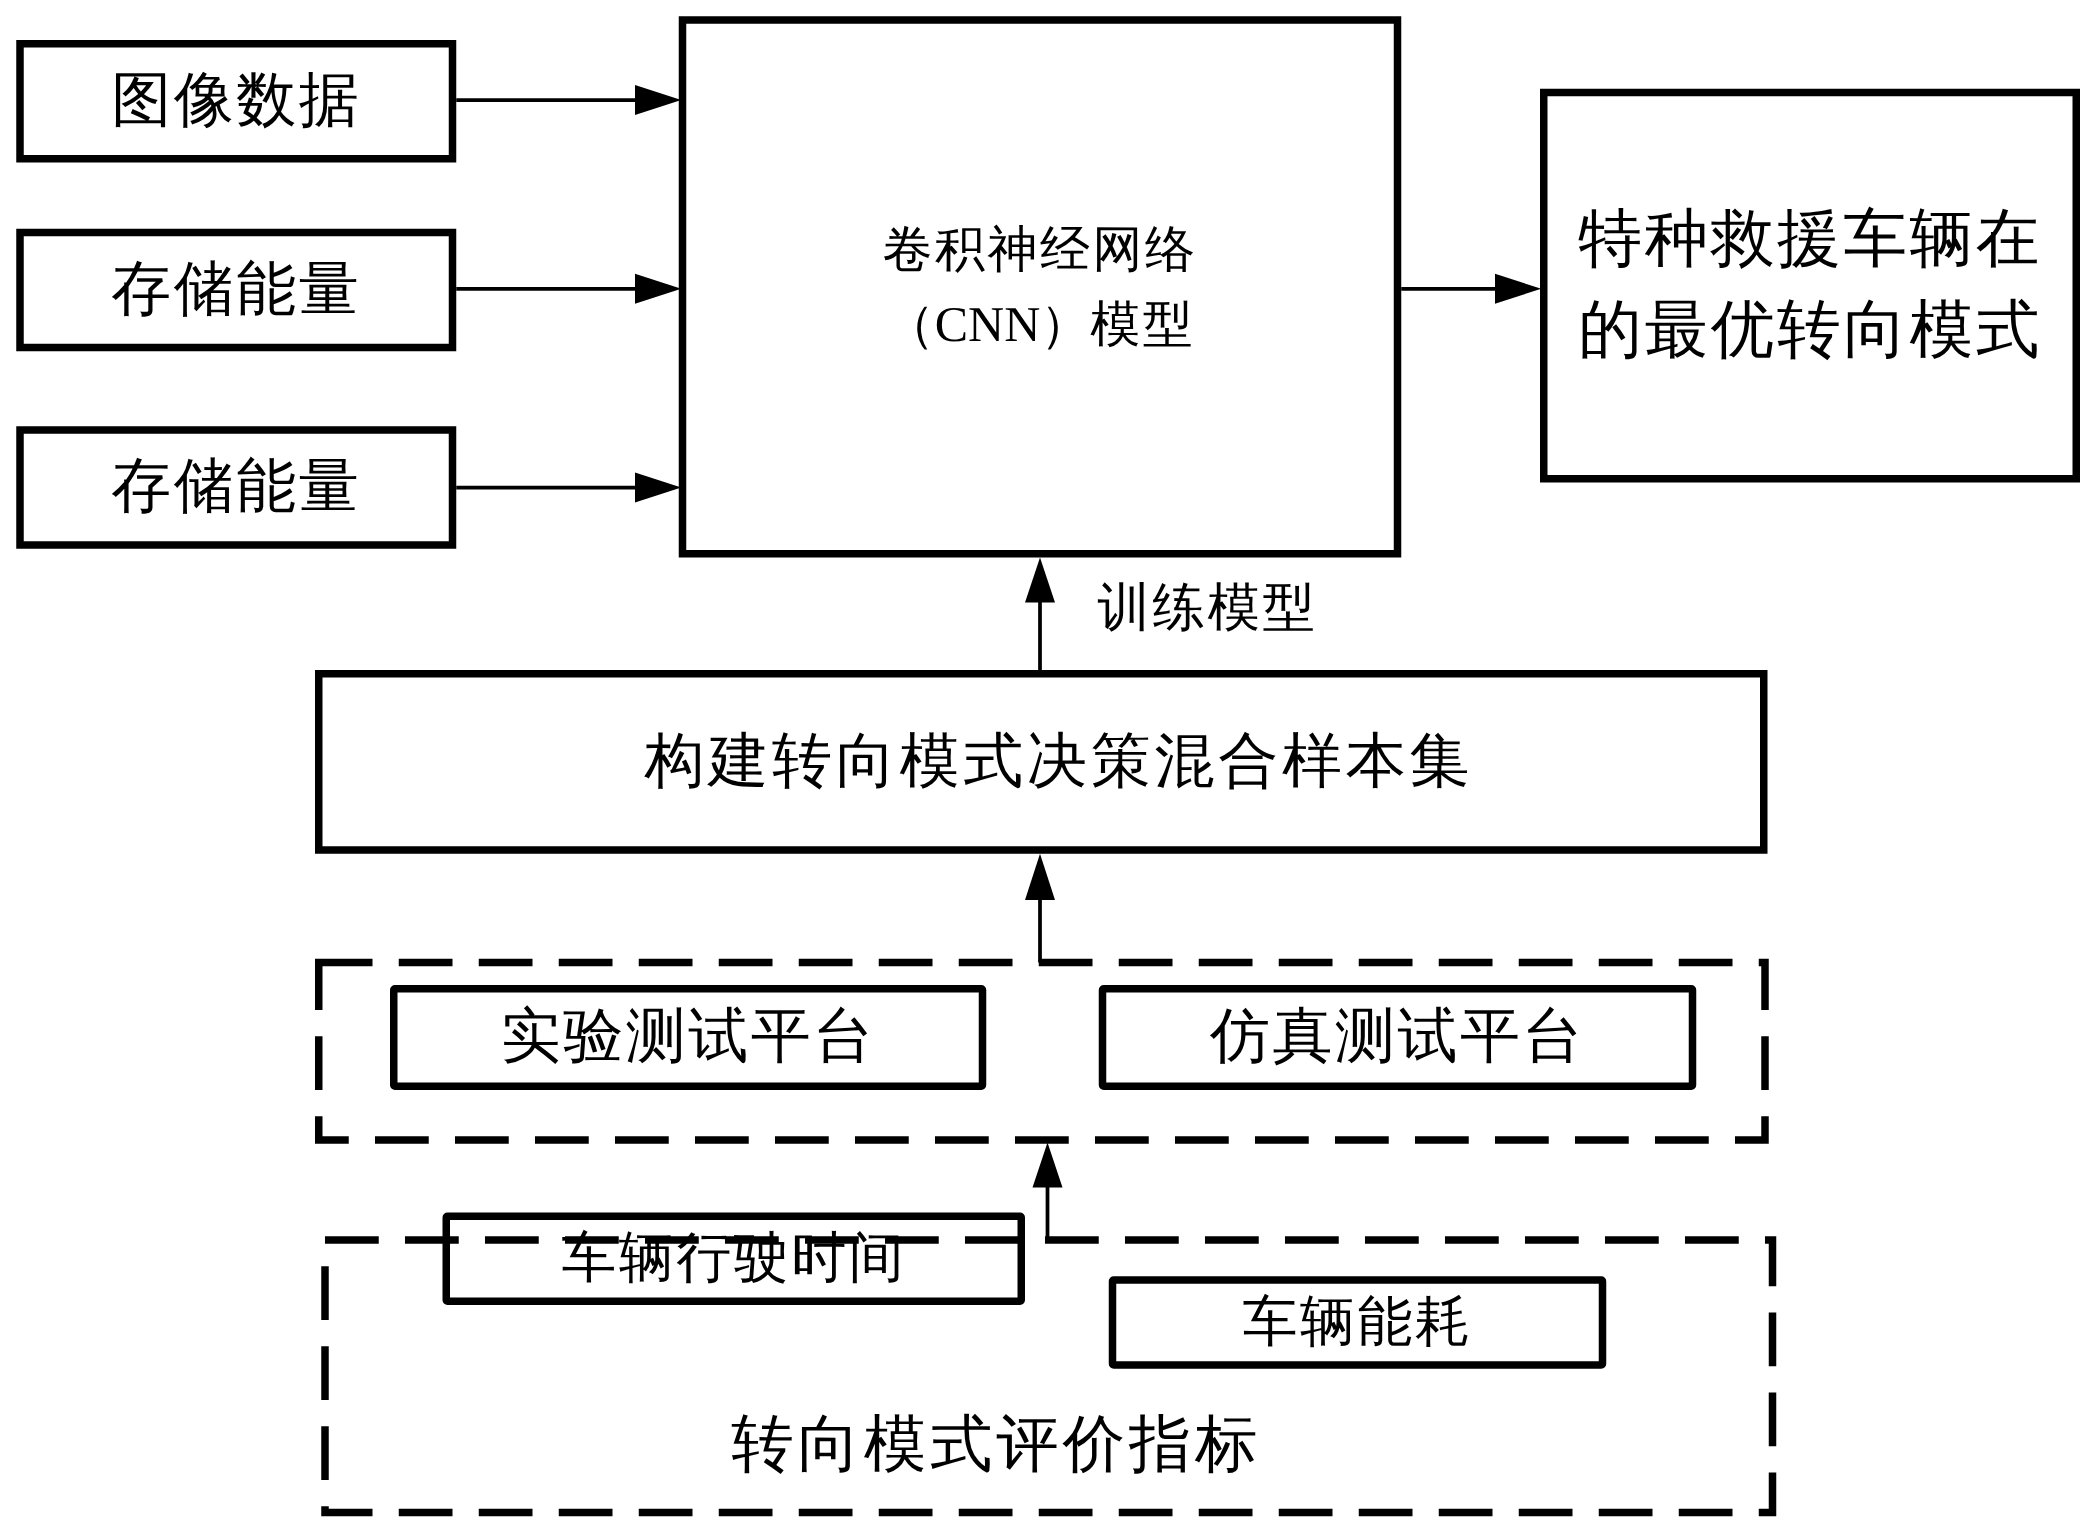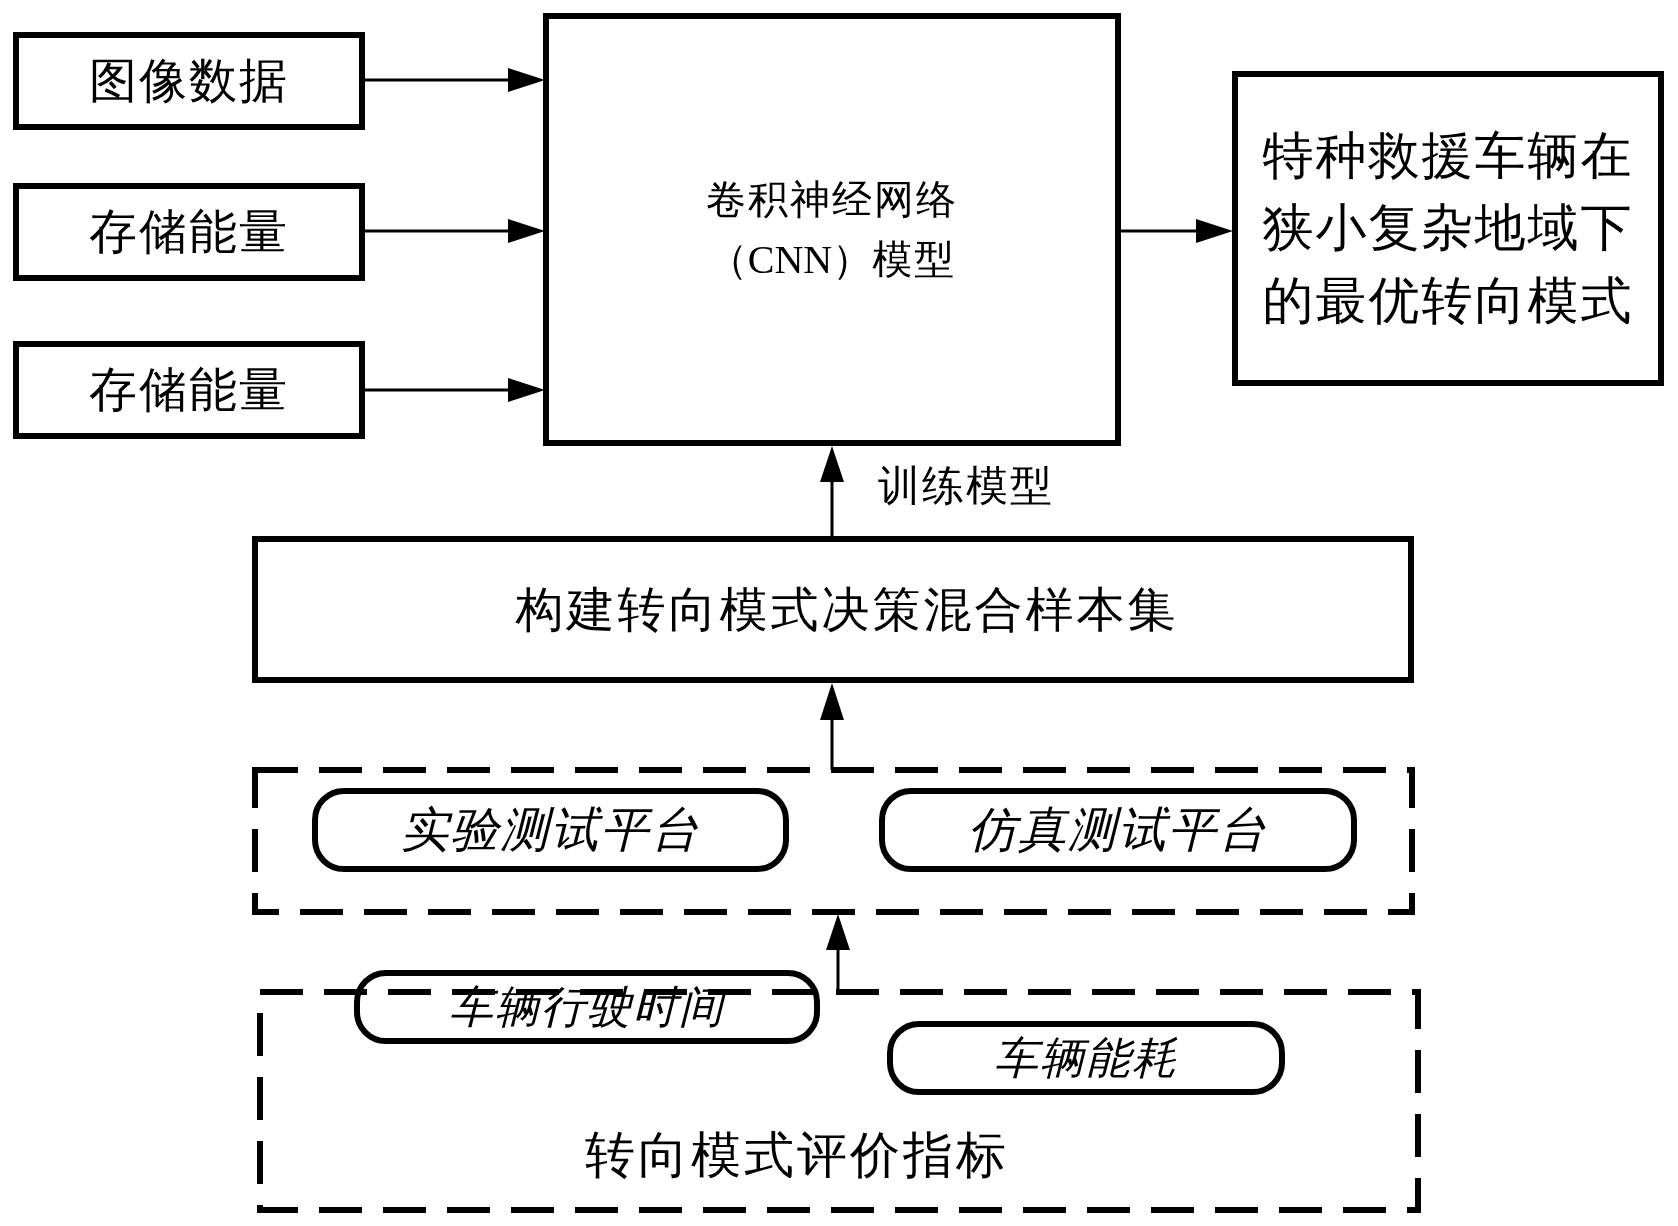--- a/index.html
+++ b/index.html
@@ -1,20 +1,20 @@
 <!DOCTYPE html>
 <html><head>
 <meta charset="utf-8">
 <style>
   html, body { margin: 0; padding: 0; background: #ffffff; }
   body { width: 1678px; height: 1226px; position: relative; overflow: hidden;
          font-family: "DejaVu Sans", sans-serif; color: #000; }
   .box { position: absolute; box-sizing: border-box; border: 6px solid #000; background: #fff;
          display: flex; align-items: center; justify-content: center; text-align: center; }
-  .rounded { border-radius: 32px; font-style: italic; }
+  .rounded { border-radius: 4px; }
   .dashed { position: absolute; box-sizing: border-box; }
   .lbl { font-size: 48px; line-height: 1.2; letter-spacing: 2px; white-space: nowrap; }
   .lbl-sm { font-size: 44px; }
   .multiline { white-space: normal; line-height: 1.42; font-size: 51px; letter-spacing: 2px; }
   .cnn { flex-direction: column; font-size: 40px; line-height: 1.5; }
   .cnn .en { font-family: "Liberation Serif", serif; }
   svg.overlay { position: absolute; left: 0; top: 0; width: 1678px; height: 1226px; pointer-events: none; }
   .edge-label { position: absolute; font-size: 42px; letter-spacing: 2px; white-space: nowrap; }
   .group-label { position: absolute; font-size: 50px; letter-spacing: 3px; white-space: nowrap; }
 </style>
@@ -34,21 +34,20 @@
 <div class="box cnn" style="left:543px; top:13px; width:578px; height:433px;">
   <div style="letter-spacing:2px;">卷积神经网络</div>
   <div>
     <span>（</span><span class="en">CNN</span><span>）</span><span style="letter-spacing:2px;">模型</span>
   </div>
 </div>
 
 <div class="box" style="left:1232px; top:71px; width:432px; height:315px;">
   <div class="multiline">
     <div>特种救援车辆在</div>
-    <div>狭小复杂地域下</div>
     <div>的最优转向模式</div>
   </div>
 </div>
 
 <div class="edge-label" style="left:878px; top:458px;">训练模型</div>
 
 <div class="box" style="left:252px; top:536px; width:1162px; height:147px;">
   <span class="lbl" style="letter-spacing:3px;margin-left:28px;">构建转向模式决策混合样本集</span>
 </div>
 

